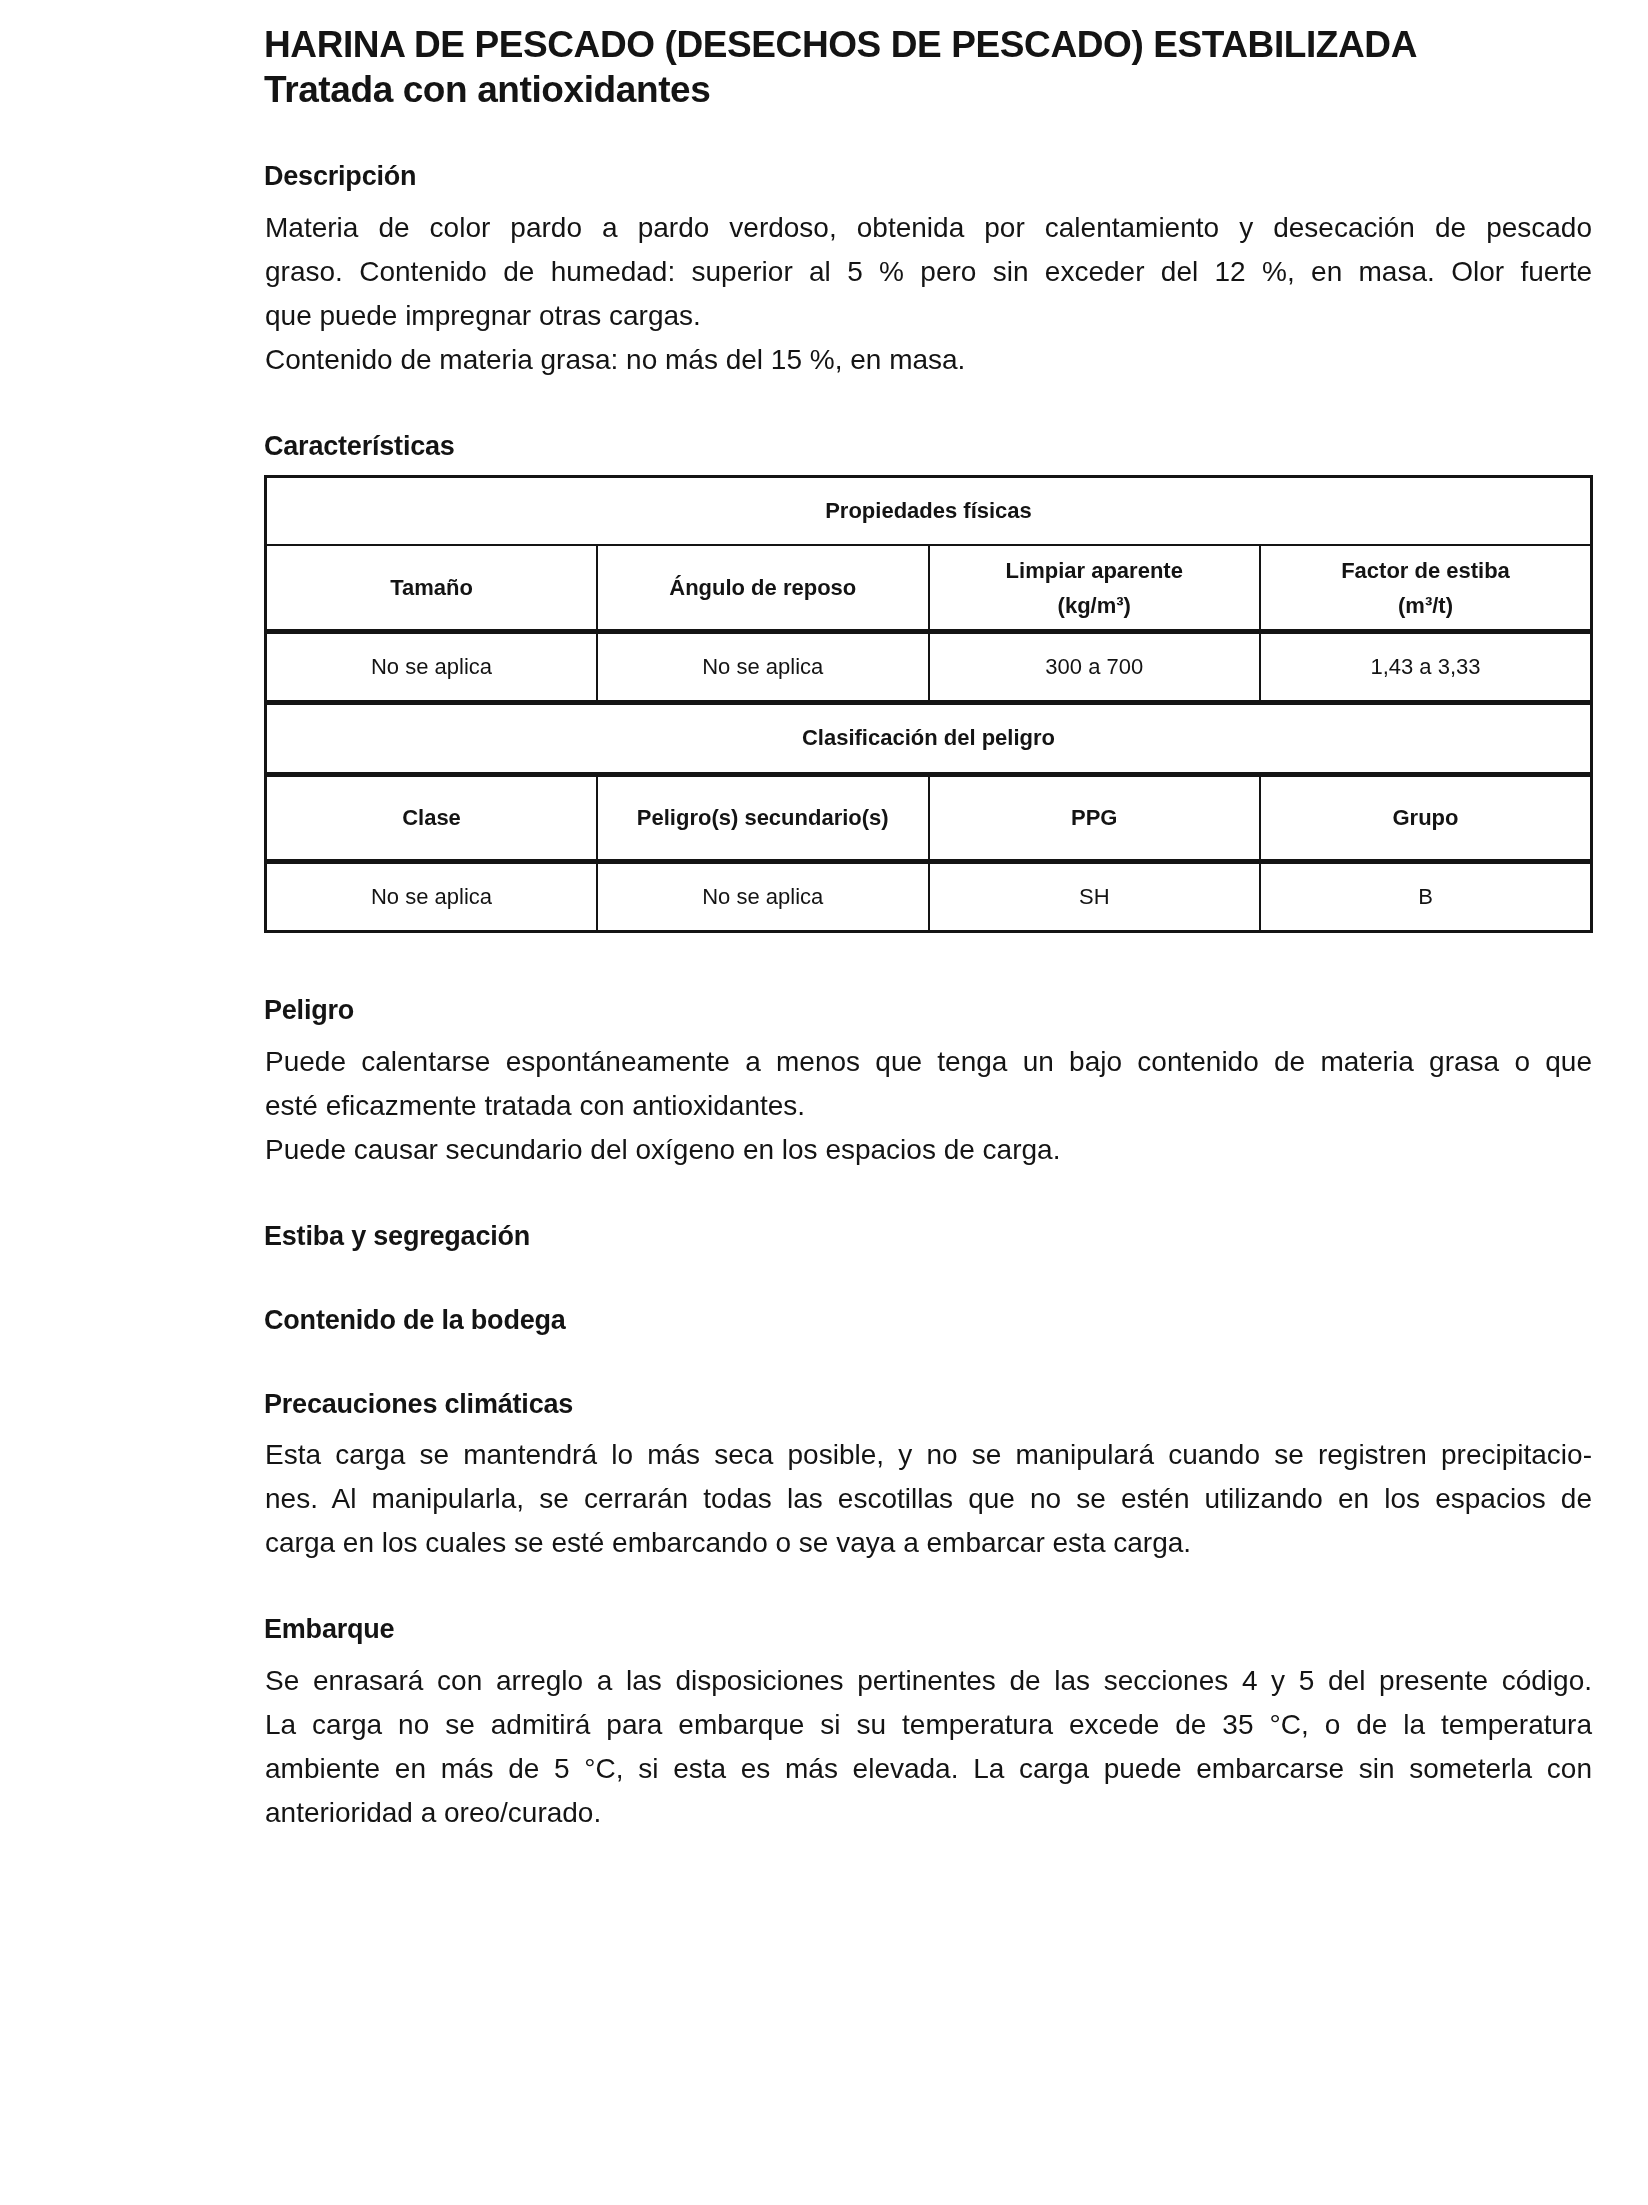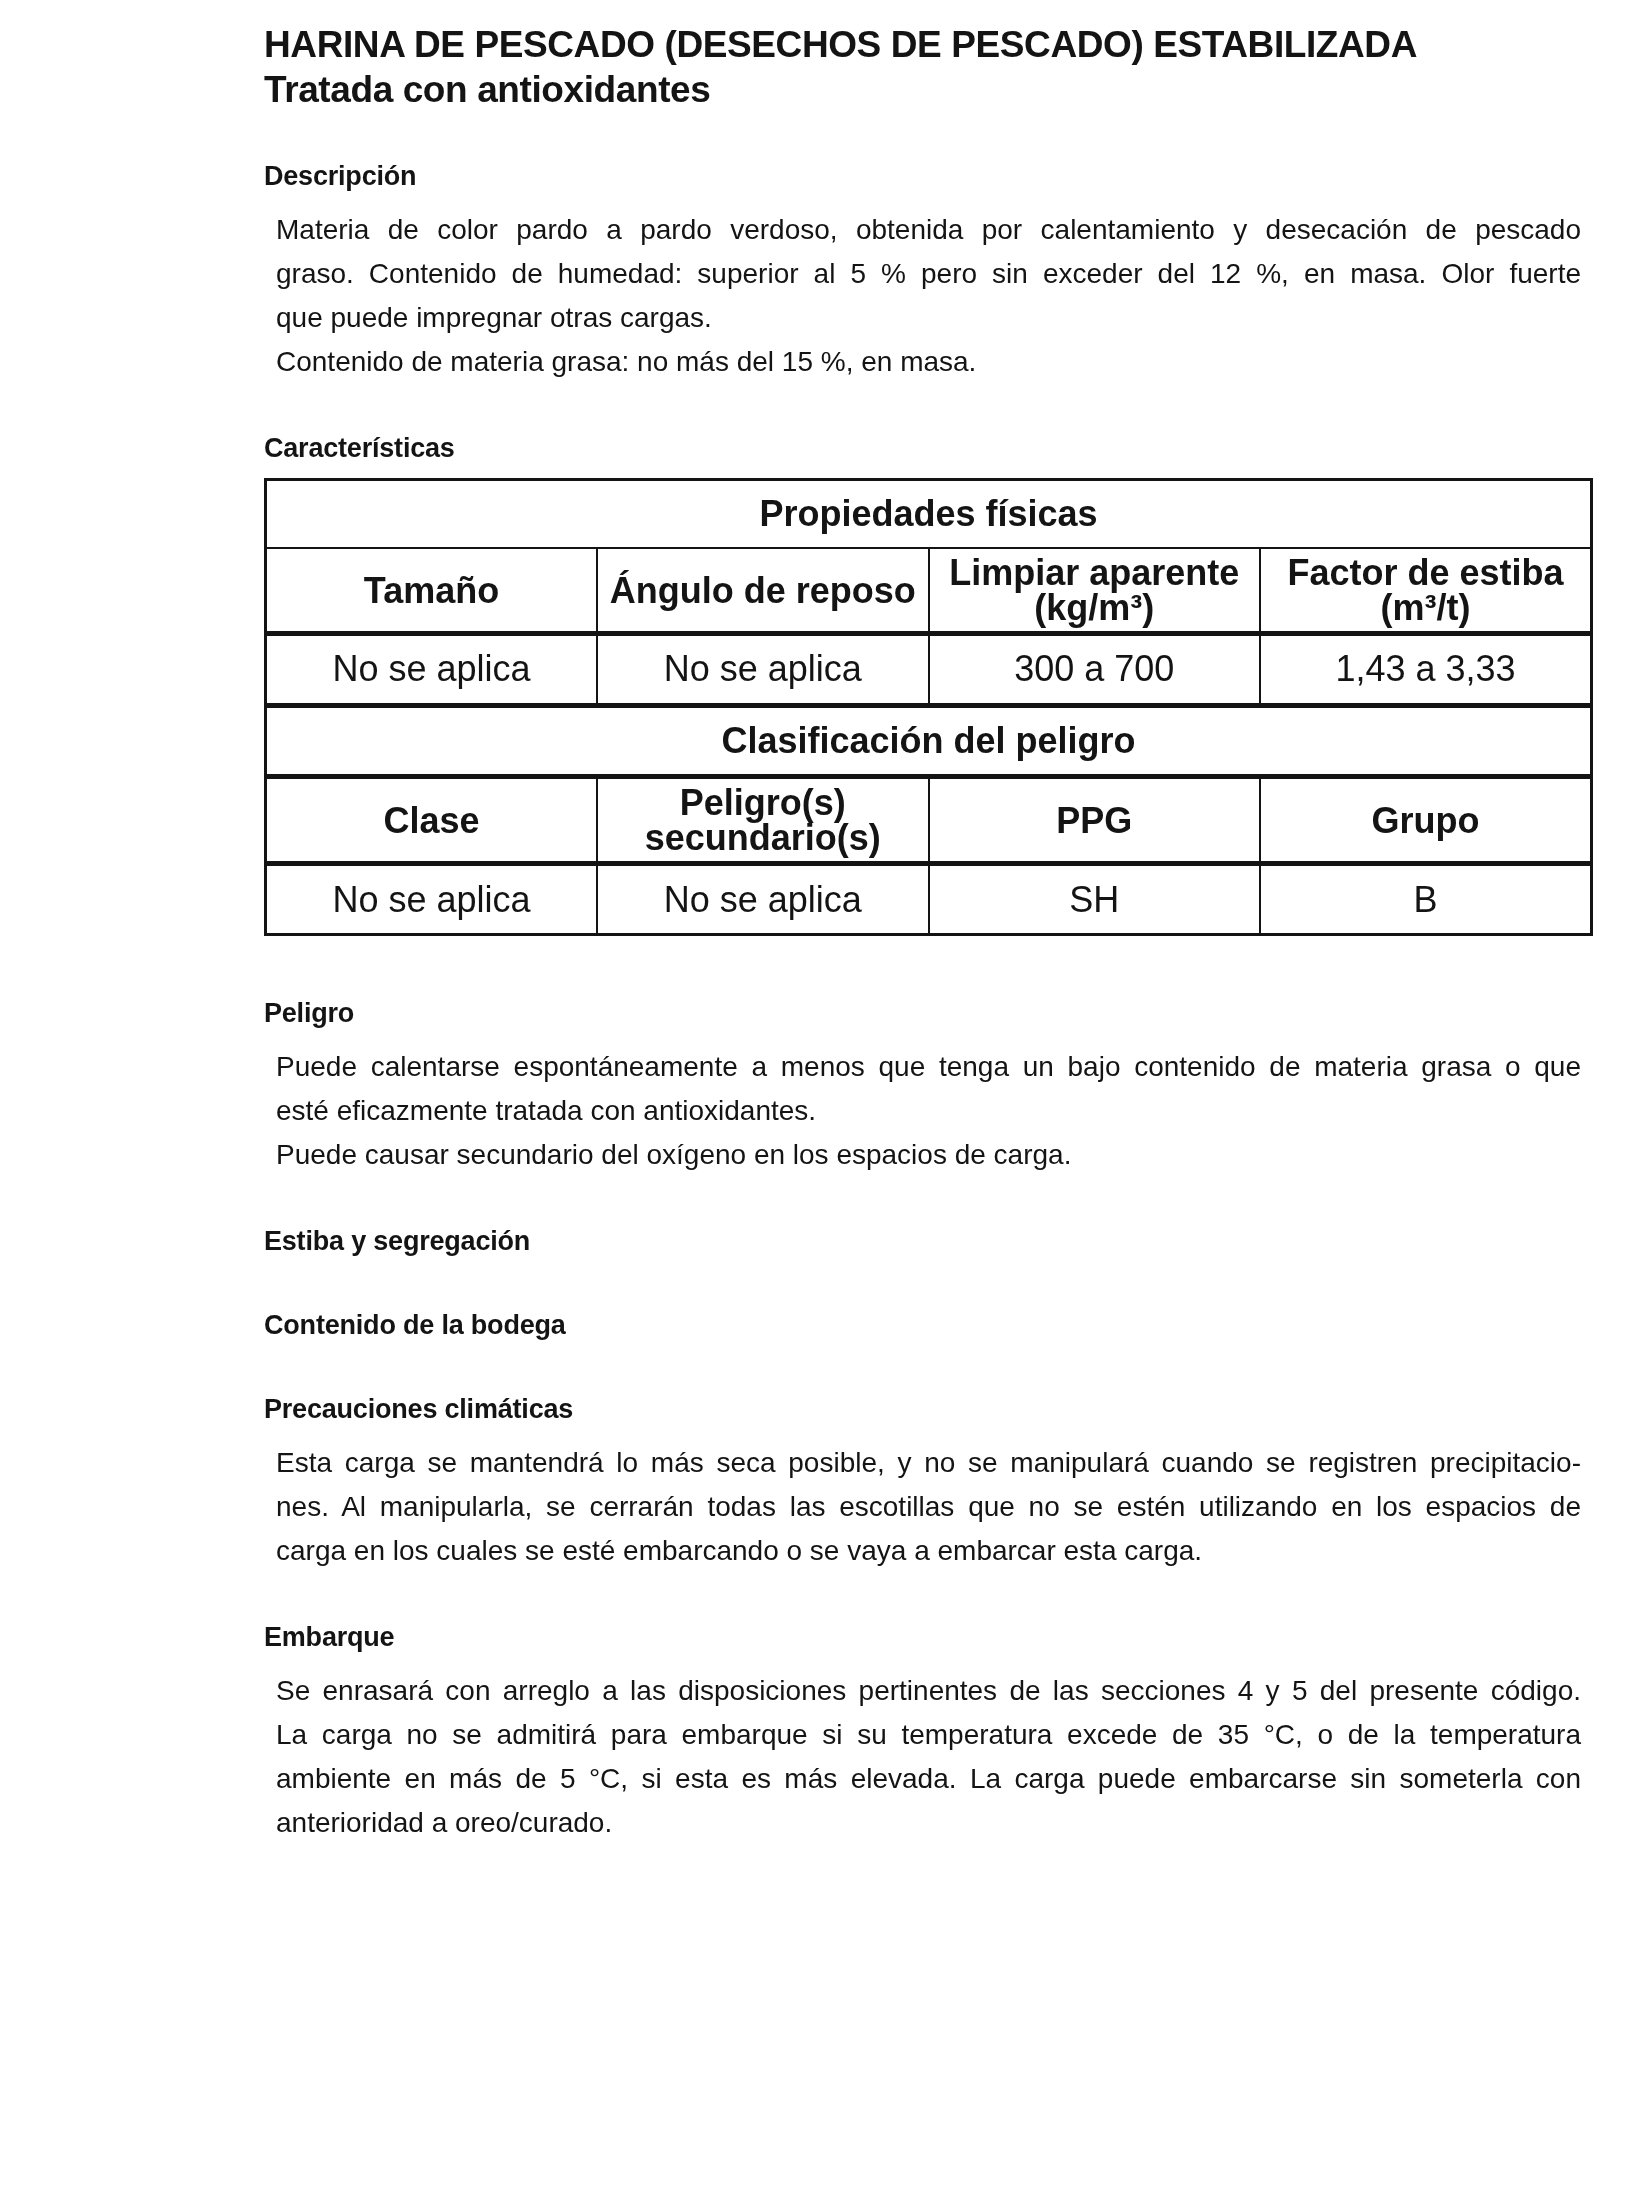--- a/index.html
+++ b/index.html
@@ -32,21 +32,21 @@
     letter-spacing: -0.4px;
   }
   .section { margin: 0; }
   .shead {
     font-size: 27px;
     font-weight: bold;
     line-height: 40px;
     margin: 44px 0 9.5px 0;
     letter-spacing: -0.2px;
   }
-  .para { margin: 12px; }
+  .para { margin: 1px; }
   .line {
     font-size: 28px;
     line-height: 44px;
     white-space: normal;
   }
   .line.j {
     text-align: justify;
     text-align-last: justify;
     -moz-text-align-last: justify;
     text-justify: inter-word;
@@ -59,21 +59,21 @@
     border: 3.2px solid #141414;
   }
   table.chars td {
     border-left: 2.4px solid #141414;
     border-right: 2.4px solid #141414;
     border-top: 0;
     border-bottom: 2.4px solid #141414;
     text-align: center;
     vertical-align: middle;
     padding: 3.2px 8px;
-    font-size: 36px;
+    font-size: 22px;
   }
   tr.hb td { border-bottom-width: 5.6px; }
   tr.span-row td {
     font-weight: bold;
     height: 60px;
   }
   tr.colhead-row td {
     font-weight: bold;
     height: 76px;
     line-height: 35px;

